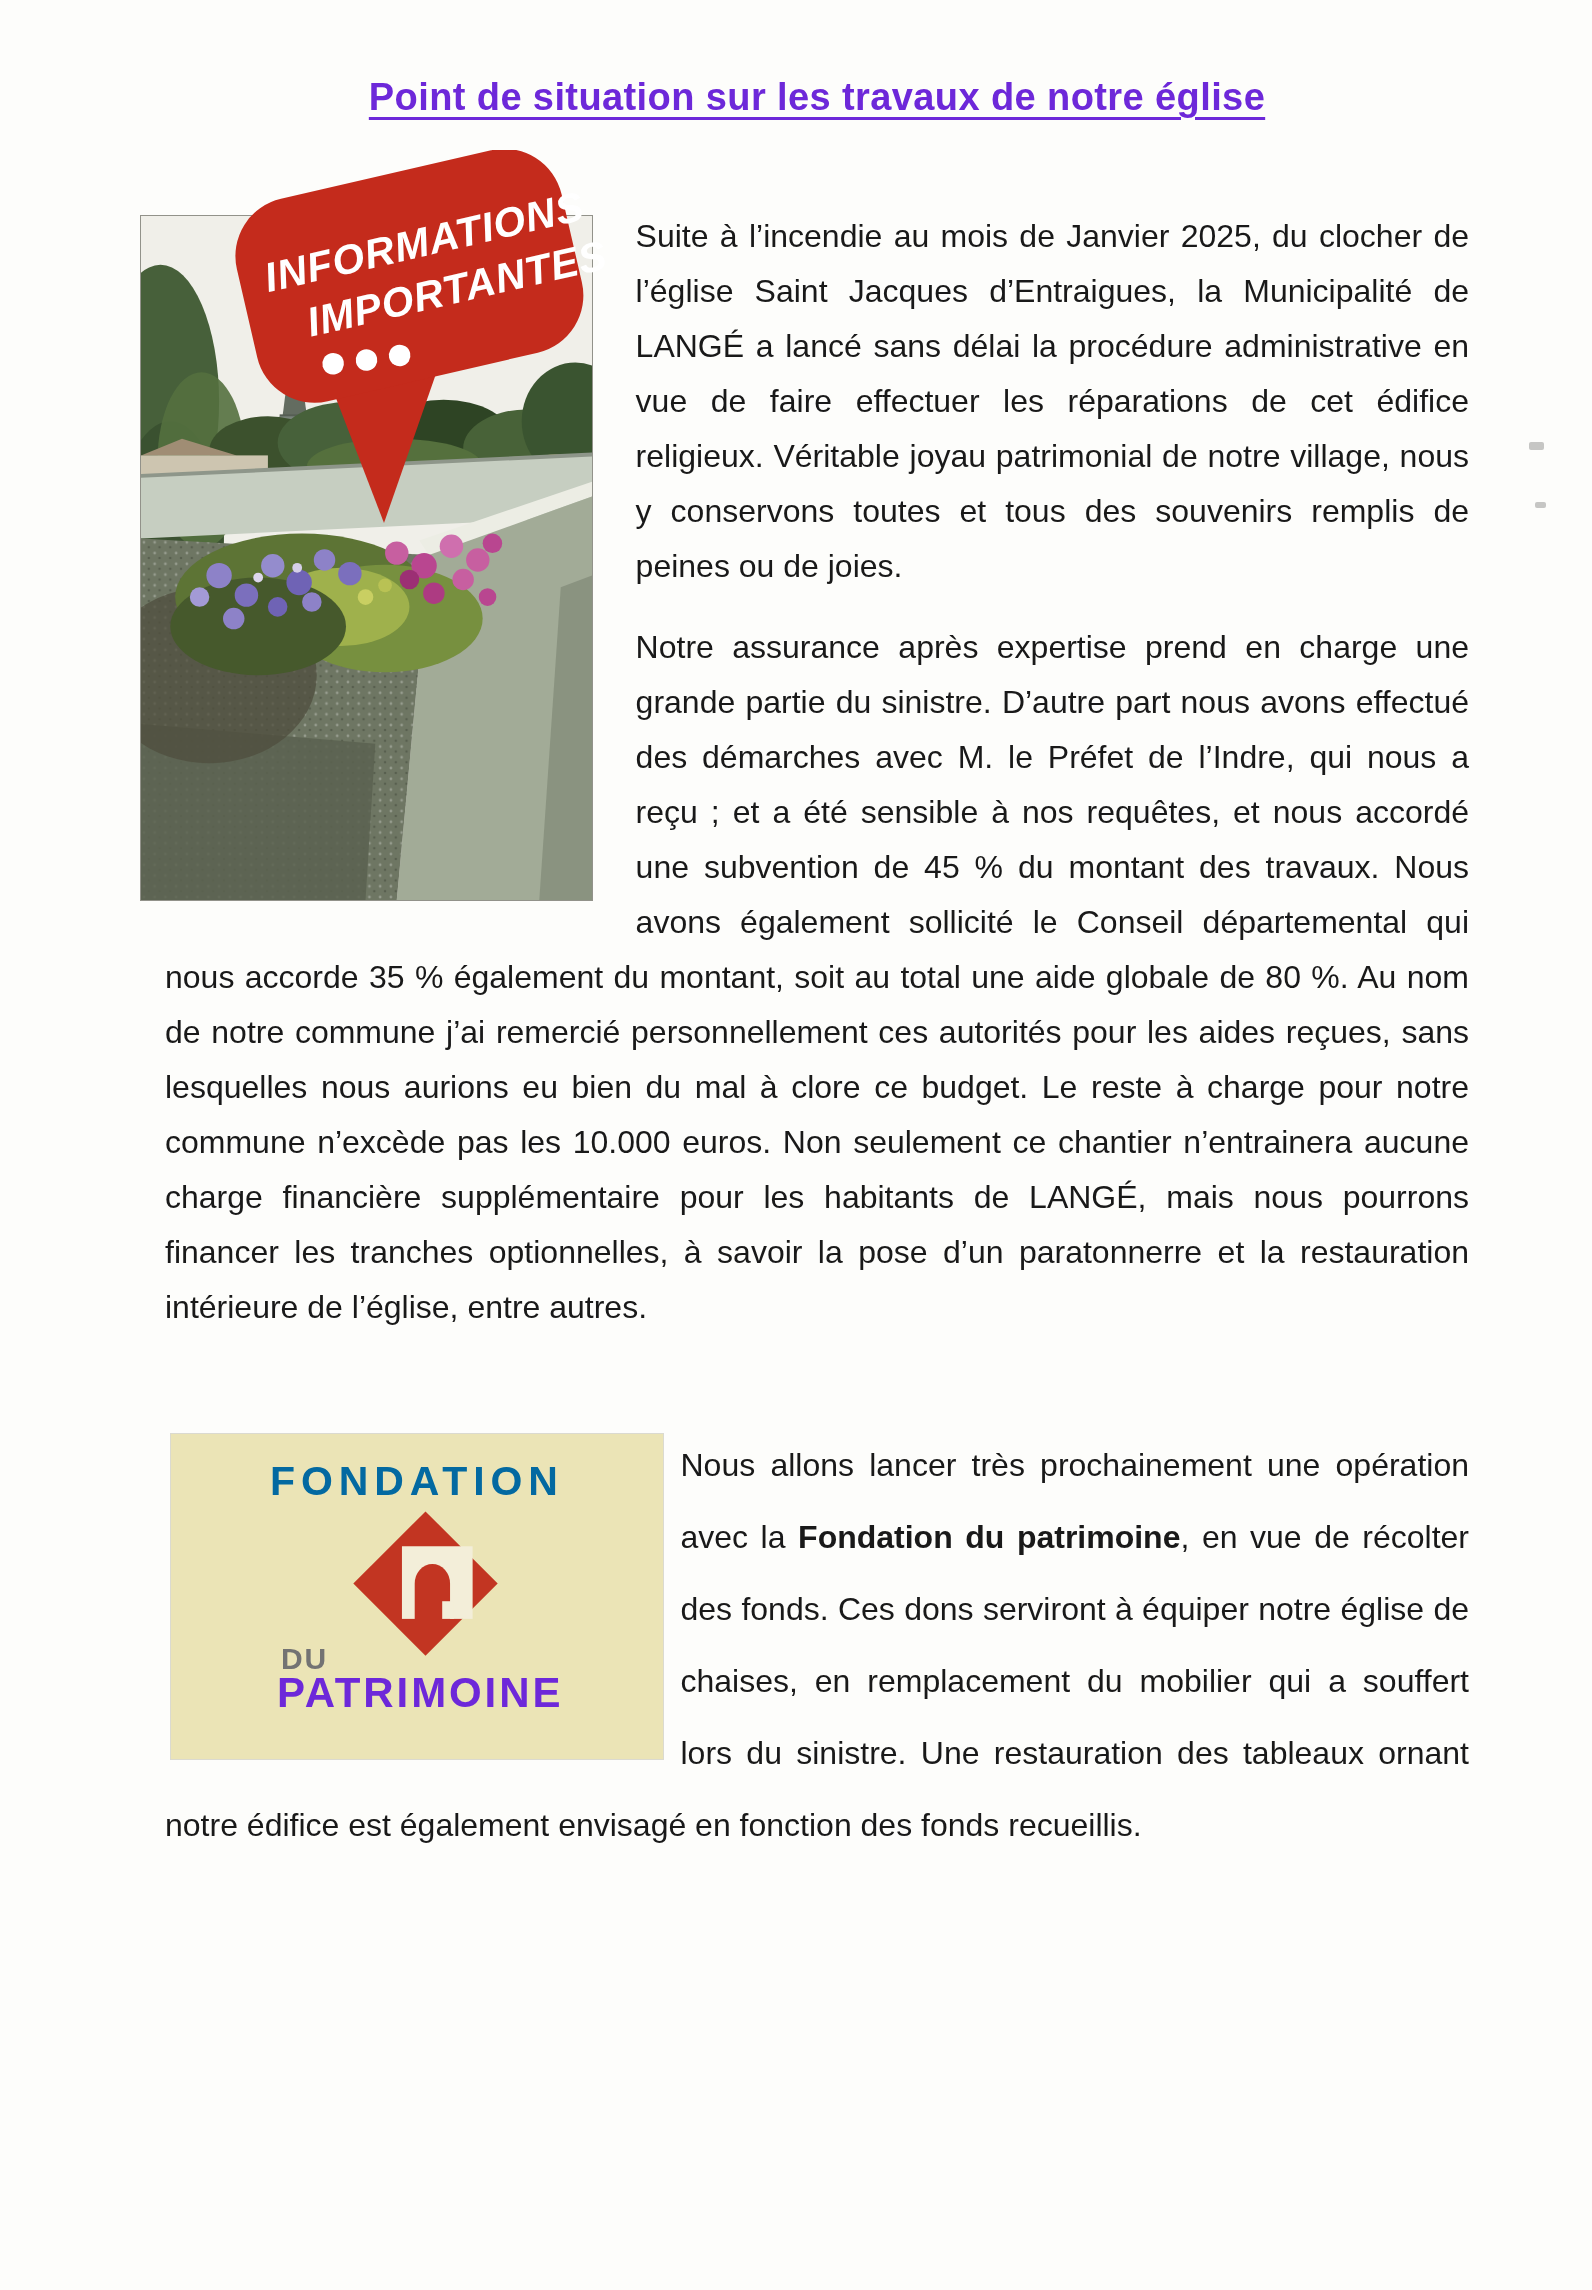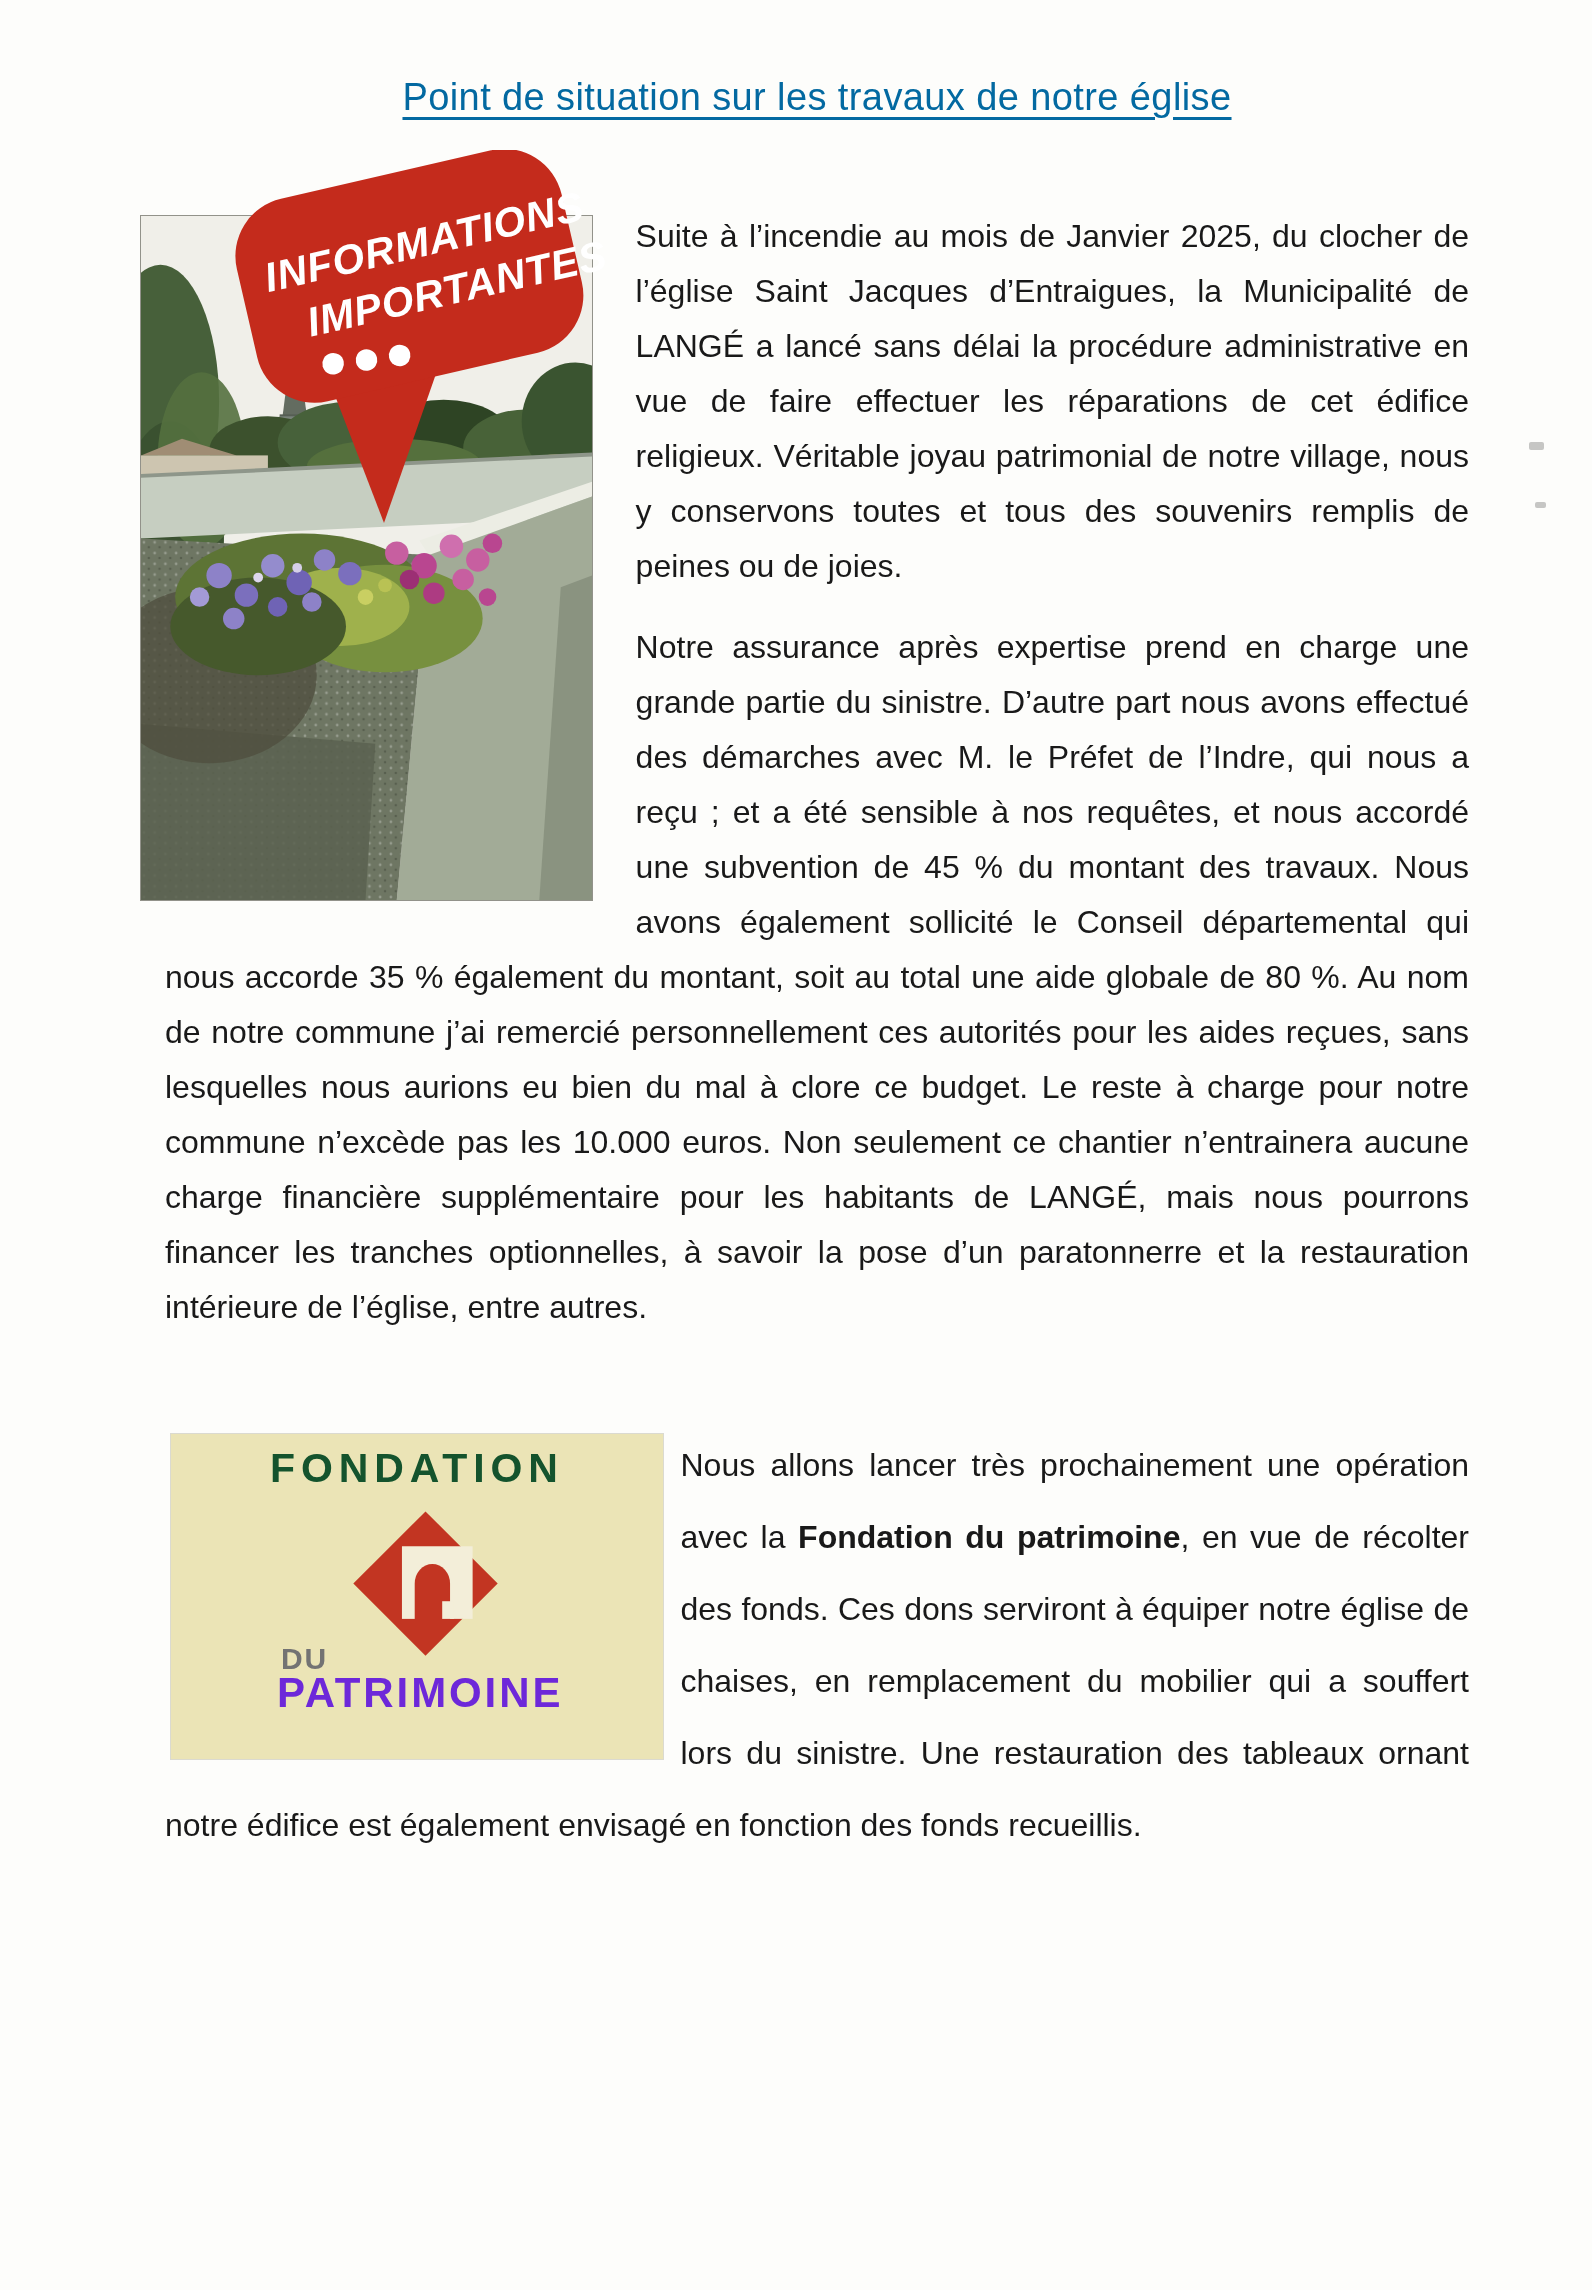--- a/index.html
+++ b/index.html
@@ -3,21 +3,21 @@
 <meta charset="utf-8">
 <style>
   html,body{margin:0;padding:0;}
   body{
     width:1593px;height:2291px;position:relative;overflow:hidden;
     background:#fdfdfb;color:#191919;
     font-family:"Liberation Sans",sans-serif;
     padding:76px 124px 0 165px;box-sizing:border-box;
   }
   .title{
-    font-size:38px;font-weight:normal;text-align:center;color:#0369a1;
+    font-size:38px;font-weight:bold;text-align:center;color:#6d28d9;
     letter-spacing:0.4px;margin:0 0 45px 0;
     text-decoration:underline;text-decoration-thickness:2.9px;text-underline-offset:6.9px;
   }
   .content{overflow:visible;}
   .content p{font-size:32px;line-height:55px;text-align:justify;margin:0 0 25.5px 0;}
   .content p.first{padding-top:45px;margin-top:0;}
   sup{font-size:.62em;vertical-align:super;line-height:0;}
 
   
   .photo-float{float:left;width:451px;height:760px;margin:0 19.6px 5.9px 0;position:relative;}
@@ -27,22 +27,22 @@
   .bubble-wrap{position:absolute;left:51px;top:-13.7px;width:396px;height:392px;pointer-events:none;}
   .bubble-wrap svg{width:100%;height:100%;}
   .btxt{font-family:"Liberation Sans",sans-serif;font-weight:bold;font-style:italic;
     font-size:42px;fill:#fff;letter-spacing:1px;}
 
   
   .fond{margin-top:94px;}
   .fond p{font-size:32px;line-height:72px;text-align:justify;margin:0 0 29px 0;}
   .logo-float{float:left;width:492px;height:325px;margin:5.9px 17.6px 7.8px 5.9px;position:relative;
     background:#ebe4b6;box-shadow:0 0 0 1px rgba(120,115,80,.25);}
-  .f-title{position:absolute;top:11px;left:0;right:0;text-align:center;
-    font-size:41px;font-weight:bold;letter-spacing:5.9px;color:#14532d;}
+  .f-title{position:absolute;top:24px;left:0;right:0;text-align:center;
+    font-size:41px;font-weight:bold;letter-spacing:5.9px;color:#0369a1;}
   .f-diamond{position:absolute;left:169px;top:73px;width:172px;height:159px;}
   .f-du{position:absolute;left:110px;top:208px;font-size:30px;font-weight:bold;color:#737373;letter-spacing:2px;}
   .f-pat{position:absolute;left:106px;top:235px;font-size:42px;font-weight:bold;color:#6d28d9;letter-spacing:2.9px;}
 
   
   .artifact{position:absolute;background:#c6c6c4;border-radius:2px;}
   .a1{left:1529px;top:442px;width:14.7px;height:7.8px;}
   .a2{left:1535px;top:502px;width:10.8px;height:5.9px;}
 </style>
 </head>

